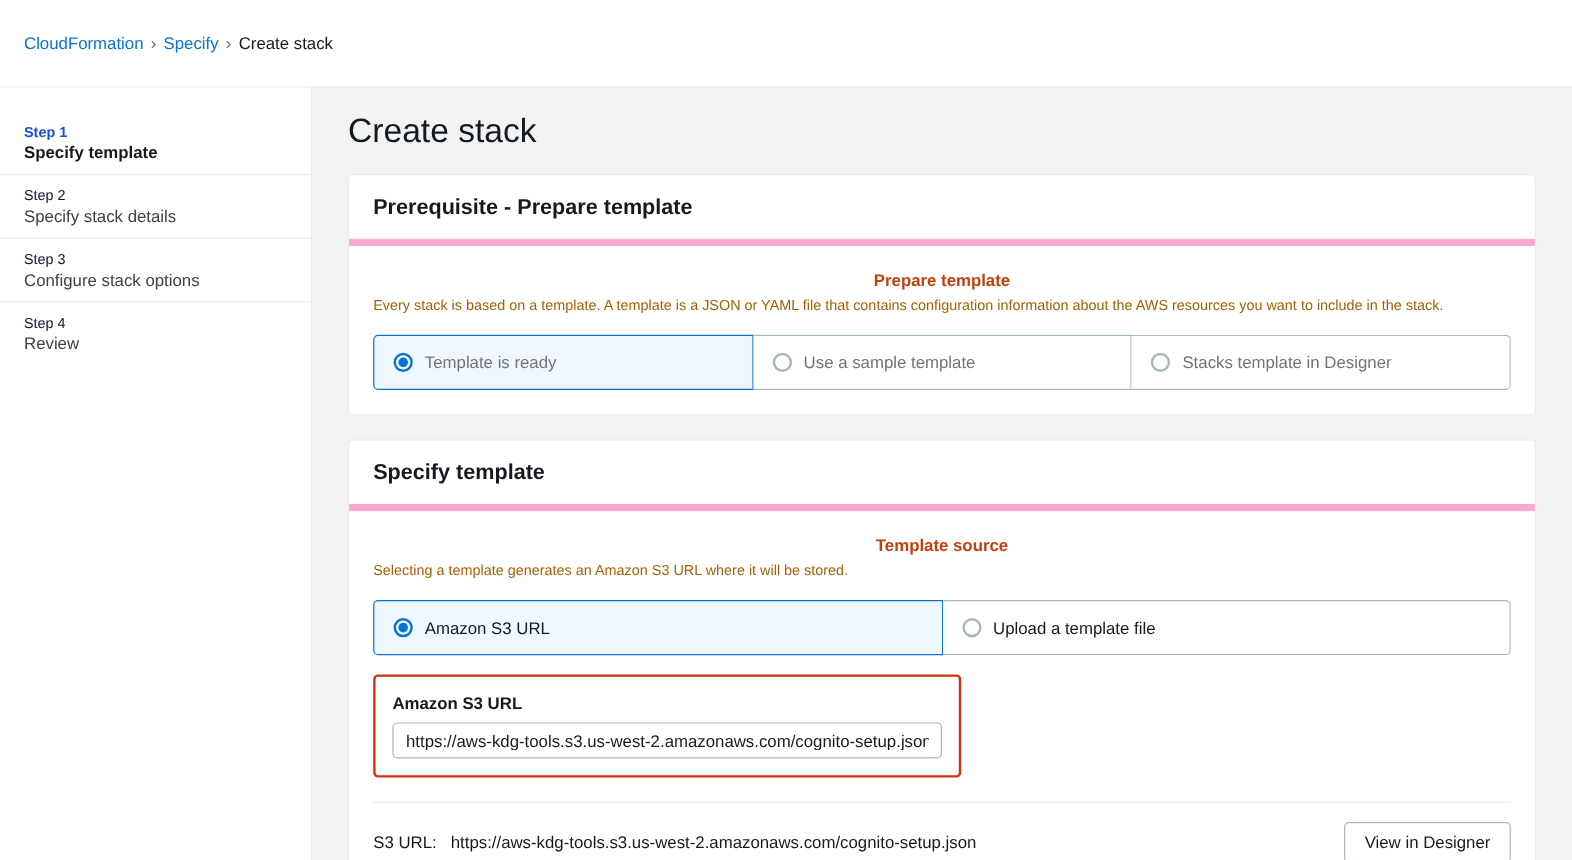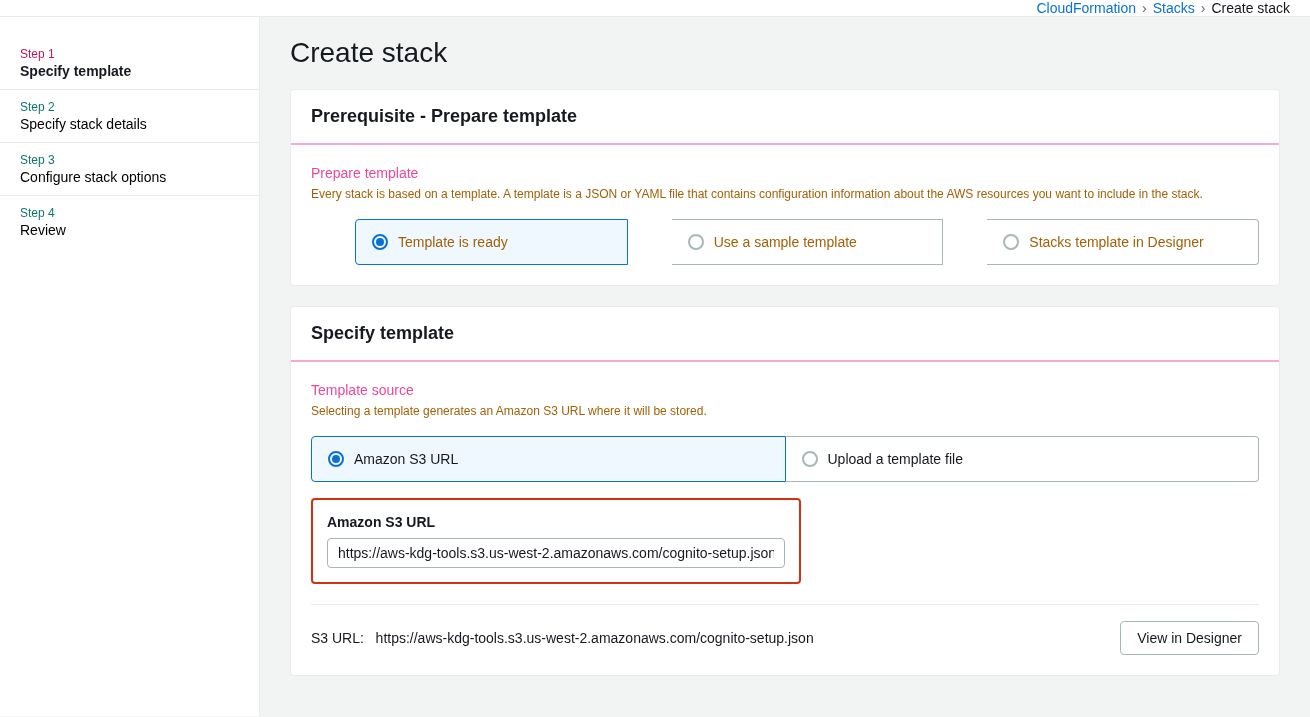--- a/index.html
+++ b/index.html
@@ -8,25 +8,24 @@
       font-size: 14px;
       background: #f2f3f3;
       color: #16191f;
       min-height: 717px;
     }
 
     
     .breadcrumb-bar {
       background: #fff;
       border-bottom: 1px solid #e9ebed;
-      padding: 0 20px;
+      padding: 28px 20px;
       display: flex;
       align-items: center;
       gap: 6px;
-      justify-content: flex-end;
     }
     .breadcrumb-link {
       color: #0972d3;
       text-decoration: none;
       font-size: 14px;
     }
     .breadcrumb-sep {
       color: #5f6b7a;
       font-size: 14px;
     }
@@ -49,33 +48,34 @@
       padding: 20px 0;
       flex-shrink: 0;
     }
     .step-item {
       padding: 10px 20px;
       border-bottom: 1px solid #e9ebed;
     }
     .step-item:last-child { border-bottom: none; }
     .step-label {
       font-size: 12px;
-      color: #0f766e;
+      color: #0f172a;
       margin-bottom: 2px;
     }
     .step-name {
       font-size: 14px;
-      color: #000000;
+      color: #404040;
     }
     .step-item.active .step-name {
       color: #16191f;
       font-weight: 700;
     }
     .step-item.active .step-label {
-      color: #be185d;
+      color: #1d4ed8;
+      font-weight: bold;
     }
 
     
     .main {
       flex: 1;
       padding: 20px 30px;
       overflow-y: auto;
     }
 
     .page-title {
@@ -87,36 +87,37 @@
 
     
     .card {
       background: #fff;
       border: 1px solid #e9ebed;
       border-radius: 4px;
       margin-bottom: 20px;
     }
     .card-header {
       padding: 16px 20px;
-      border-bottom: 2px solid #f9a8d4;
+      border-bottom: 6px solid #f9a8d4;
     }
     .card-header h2 {
       font-size: 18px;
       font-weight: 700;
       color: #16191f;
     }
     .card-body {
       padding: 20px;
     }
 
     .field-label {
       font-size: 14px;
-      font-weight: 400;
-      color: #ec4899;
+      font-weight: 700;
+      color: #c2410c;
       margin-bottom: 4px;
+      text-align: center;
     }
     .field-desc {
       font-size: 12px;
       color: #a16207;
       margin-bottom: 16px;
       line-height: 1.5;
     }
 
     
     .radio-group {
@@ -126,22 +127,21 @@
     .radio-option {
       flex: 1;
       border: 1px solid #aab7b8;
       padding: 14px 16px;
       display: flex;
       align-items: center;
       gap: 10px;
       cursor: pointer;
       background: #fff;
       font-size: 14px;
-      color: #a16207;
-      margin-left: 44px;
+      color: #737373;
     }
     .radio-option:first-child { border-radius: 4px 0 0 4px; }
     .radio-option:last-child { border-radius: 0 4px 4px 0; }
     .radio-option + .radio-option { border-left: none; }
     .radio-option.selected {
       background: #f0f8ff;
       border-color: #0972d3;
     }
 
     
@@ -243,21 +243,21 @@
       background: #f0f8ff;
       border-color: #0972d3;
     }
   </style>
 </head>
 <body>
 
 <div class="breadcrumb-bar">
   <a class="breadcrumb-link">CloudFormation</a>
   <span class="breadcrumb-sep">›</span>
-  <a class="breadcrumb-link">Stacks</a>
+  <a class="breadcrumb-link">Specify</a>
   <span class="breadcrumb-sep">›</span>
   <span class="breadcrumb-current">Create stack</span>
 </div>
 
 <div class="layout">
 
   <div class="sidebar">
     <div class="step-item active">
       <div class="step-label">Step 1</div>
       <div class="step-name">Specify template</div>

